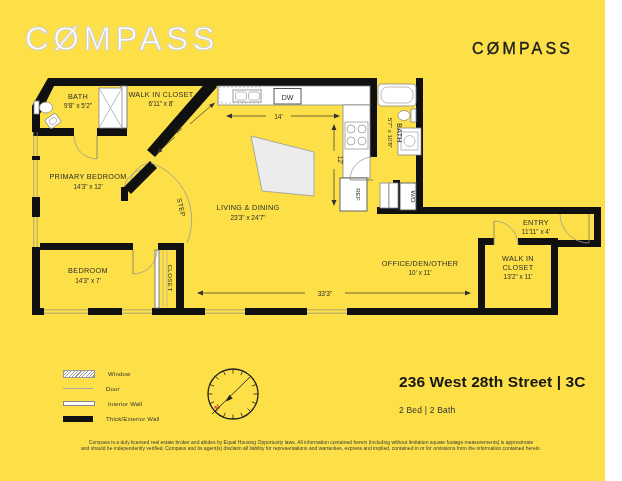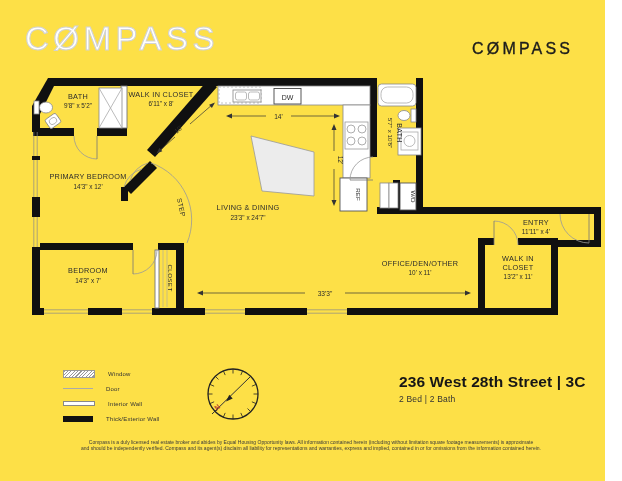--- a/index.html
+++ b/index.html
@@ -14,21 +14,21 @@
   .legend-swatch{width:30px;margin-right:13px;flex:0 0 30px;}
   .sw-window{height:6px;border:0.5px solid #999;
      background:repeating-linear-gradient(135deg,#999 0px,#999 0.8px,#fff 0.8px,#fff 2.4px);}
   .sw-door{height:1px;background:#aaa;}
   .sw-interior{height:3px;border:1px solid #888;background:#fff;}
   .sw-thick{height:6px;background:#111;}
   .legend-label{font-size:6px;color:#333;letter-spacing:0.2px;}
   
   .title-block{left:399px;top:373px;}
   .addr{font-size:15.5px;font-weight:bold;color:#161616;letter-spacing:0.1px;}
-  .specs{font-size:8.5px;color:#333;margin-top:3px;letter-spacing:0.2px;}
+  .specs{font-size:8.5px;color:#333;margin-top:14px;letter-spacing:0.2px;}
   
   .disclaimer{left:21px;top:439px;width:580px;text-align:center;
      font-size:5px;line-height:6px;color:#3a3a3a;}
 </style>
 </head>
 <body>
 
 <div class="page">
 
   <svg class="abs" style="left:23px;top:12px;" width="196" height="50" viewBox="0 0 196 50">

